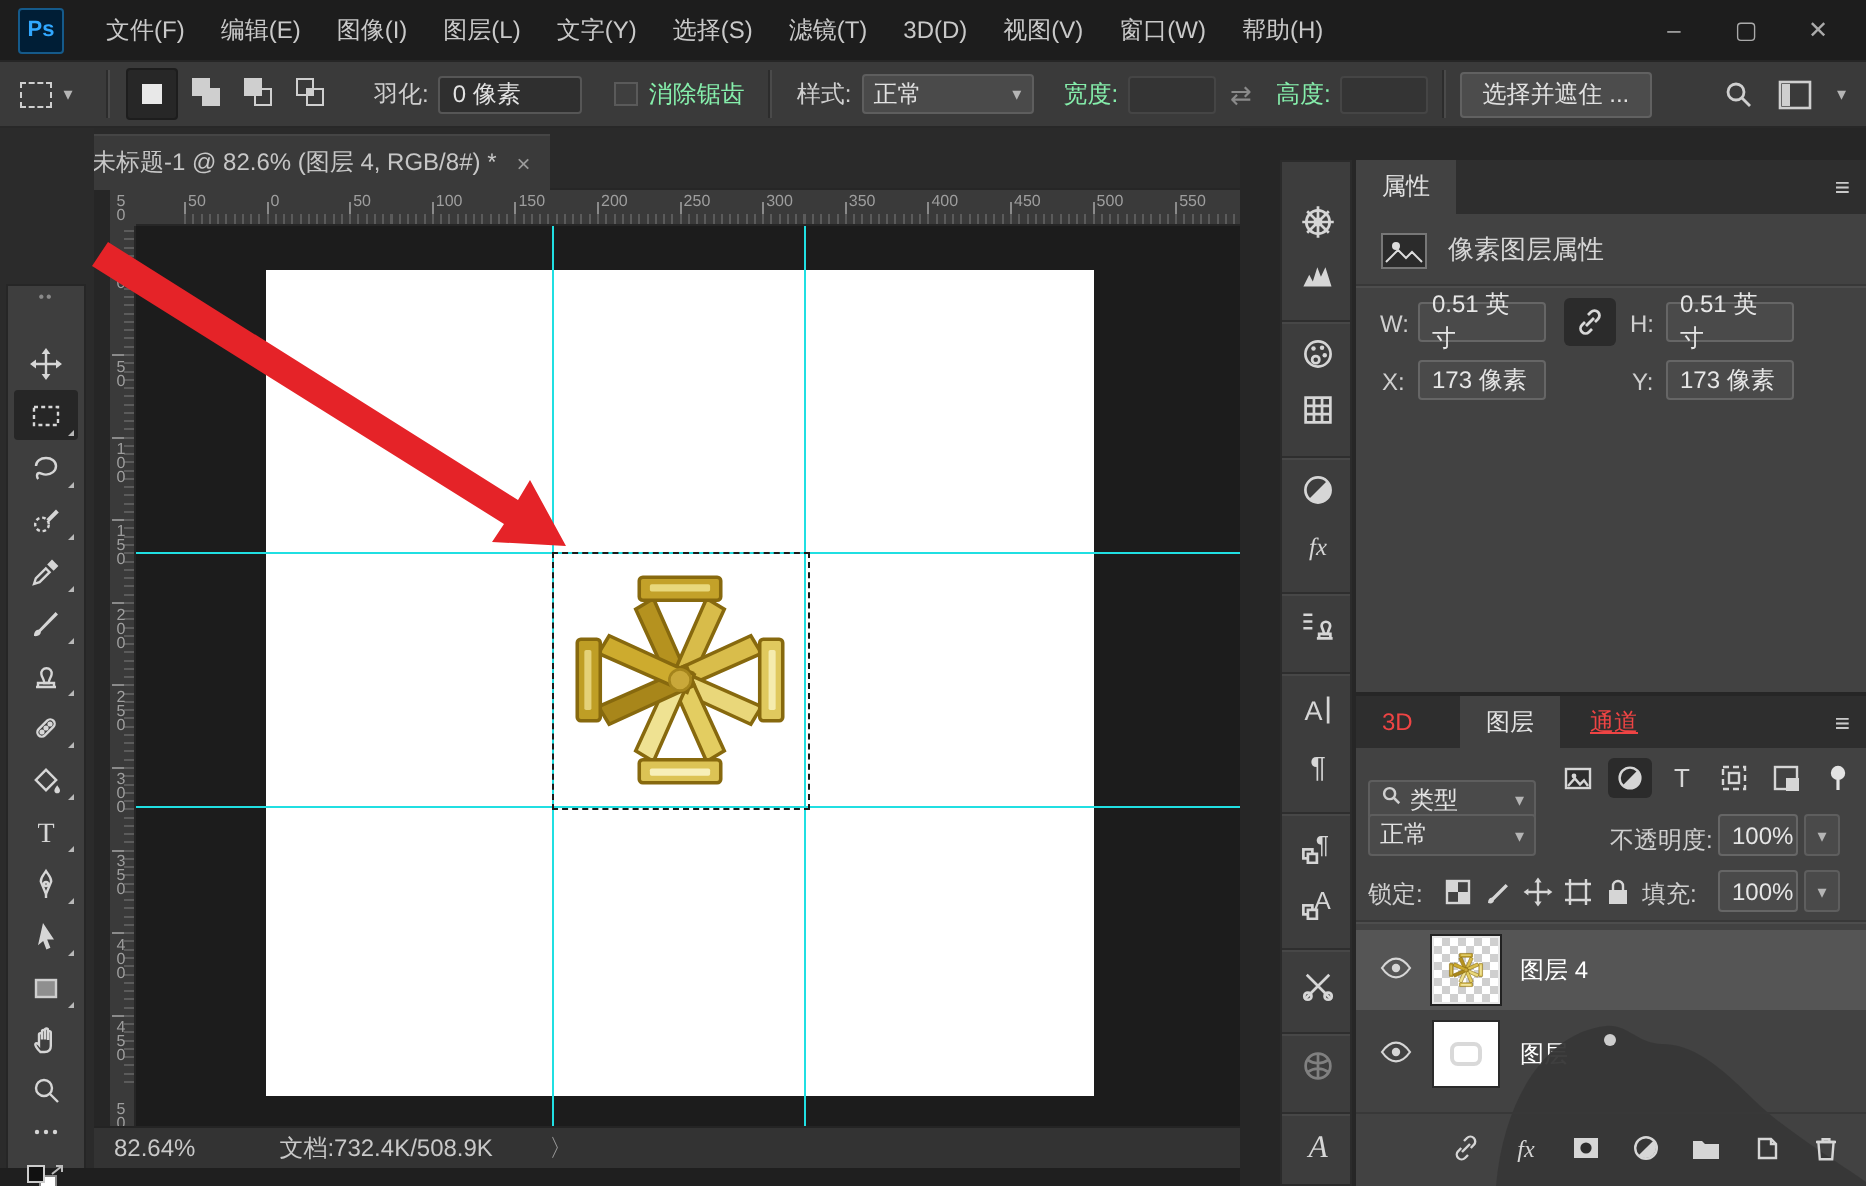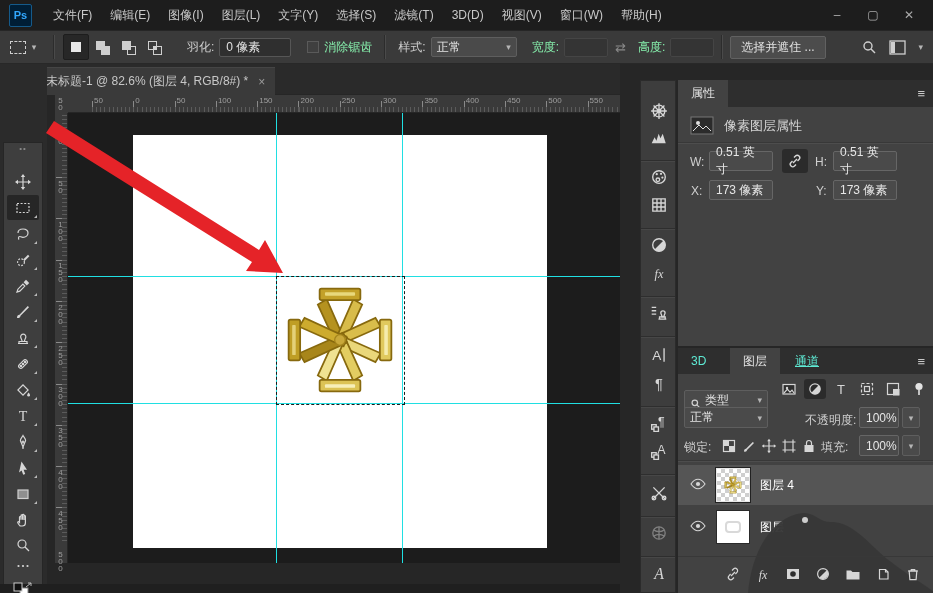--- a/index.html
+++ b/index.html
@@ -1,20 +1,20 @@
 <!DOCTYPE html>
 <html><head>
 <meta charset="utf-8">
 <style>
   html,body{margin:0;padding:0;background:#161616;}
   #app{position:relative;width:933px;height:593px;overflow:hidden;background:#262626;
        font-family:"Liberation Sans",sans-serif;color:#d6d6d6;font-size:12px;
        -webkit-user-select:none;user-select:none;}
   .abs{position:absolute;}
-  .row{display:flex;align-items:flex-end;}
+  .row{display:flex;align-items:flex-start;}
   
   #titlebar{left:0;top:0;width:933px;height:30px;background:#1d1d1d;display:flex;align-items:center;}
   #pslogo{width:21px;height:21px;margin:0 12px 0 9px;background:#001e36;color:#31a8ff;
           font-weight:bold;font-size:11px;display:flex;align-items:center;justify-content:center;
           border:1px solid #155a8a;border-radius:2px;}
   .menu-item{padding:0 9px;color:#c9c9c9;font-size:12px;line-height:30px;cursor:default;}
   #win-controls{position:absolute;right:6px;top:0;height:30px;display:flex;}
   .winbtn{width:36px;height:30px;display:flex;align-items:center;justify-content:center;color:#aaa;font-size:12px;}
   
   #optionsbar{left:0;top:30px;width:933px;height:34px;background:#3a3a3a;border-top:1px solid #262626;
@@ -70,21 +70,21 @@
   #statusbar{left:47px;top:563px;width:573px;height:21px;background:#333333;border-top:1px solid #242424;
              display:flex;align-items:center;color:#c9c9c9;box-sizing:border-box;}
   #bottomstrip{left:0;top:584px;width:933px;height:9px;background:#1f1f1f;}
   
   #rightdock-bg{left:620px;top:64px;width:313px;height:529px;background:#262626;}
   #iconstrip{left:640px;top:80px;width:36px;height:513px;background:#3d3d3d;border:1px solid #2b2b2b;box-sizing:border-box;}
   .strip-icon{position:absolute;left:8px;width:20px;height:20px;display:flex;align-items:center;justify-content:center;}
   .strip-div{position:absolute;left:0;width:100%;height:1px;background:#2e2e2e;box-shadow:0 1px 0 #474747;}
   .panel{background:#424242;}
   .ptabbar{background:#2e2e2e;}
-  .ptab{position:absolute;top:0;height:100%;display:flex;align-items:center;padding:0 13px;color:#5eead4;}
+  .ptab{position:absolute;top:0;height:100%;display:flex;align-items:center;padding:0 13px;color:#ef4444;}
   .ptab.active{background:#424242;color:#e3e3e3;}
   .pmenu{position:absolute;right:8px;top:6px;color:#c9c9c9;font-size:13px;}
   .pinput{background:#4a4a4a;border:1px solid #666;border-radius:2px;height:20px;color:#e6e6e6;
           display:flex;align-items:center;padding:0 6px;box-sizing:border-box;}
   .plabel{color:#cfcfcf;}
   .divline{height:1px;background:#383838;box-shadow:0 1px 0 #4d4d4d;}
   .iconbtn{display:flex;align-items:center;justify-content:center;}
   .layer-row{position:absolute;left:0;width:257px;height:40px;display:flex;align-items:center;}
   .layer-row.selected{background:#555555;}
   .eye{margin-left:12px;width:18px;}
@@ -394,20 +394,25 @@
     <div class="guide-h" style="top: 163px; background: rgb(32, 223, 226);"></div>
     <div class="guide-h" style="top: 290px; background: rgb(32, 223, 226);"></div>
 
     <svg class="abs" style="left:210px;top:165px;" width="124" height="124" viewBox="-70 -70 140 140">
       <use href="#flowerSym"></use>
     </svg>
 
     <div id="selection" class="abs"></div>
   </div>
 
+  <div id="statusbar" class="abs">
+    <span style="margin-left:10px;">82.64%</span>
+    <span style="margin-left:42px;">文档:732.4K/508.9K</span>
+    <span style="margin-left:28px;color:#9a9a9a;">〉</span>
+  </div>
   <div id="bottomstrip" class="abs"></div>
 
   <div id="rightdock-bg" class="abs"></div>
   <div id="iconstrip" class="abs">
       <div class="strip-icon" style="top:20px;">
         <svg width="18" height="18" viewBox="0 0 16 16" fill="none" stroke="#d6d6d6" stroke-width="1.2">
           <circle cx="8" cy="8" r="5.2"></circle>
           <circle cx="8" cy="8" r="1.4"></circle>
           <path d="M8 1v14M1 8h14M3.2 3.2l9.6 9.6M12.8 3.2l-9.6 9.6"></path>
         </svg>

